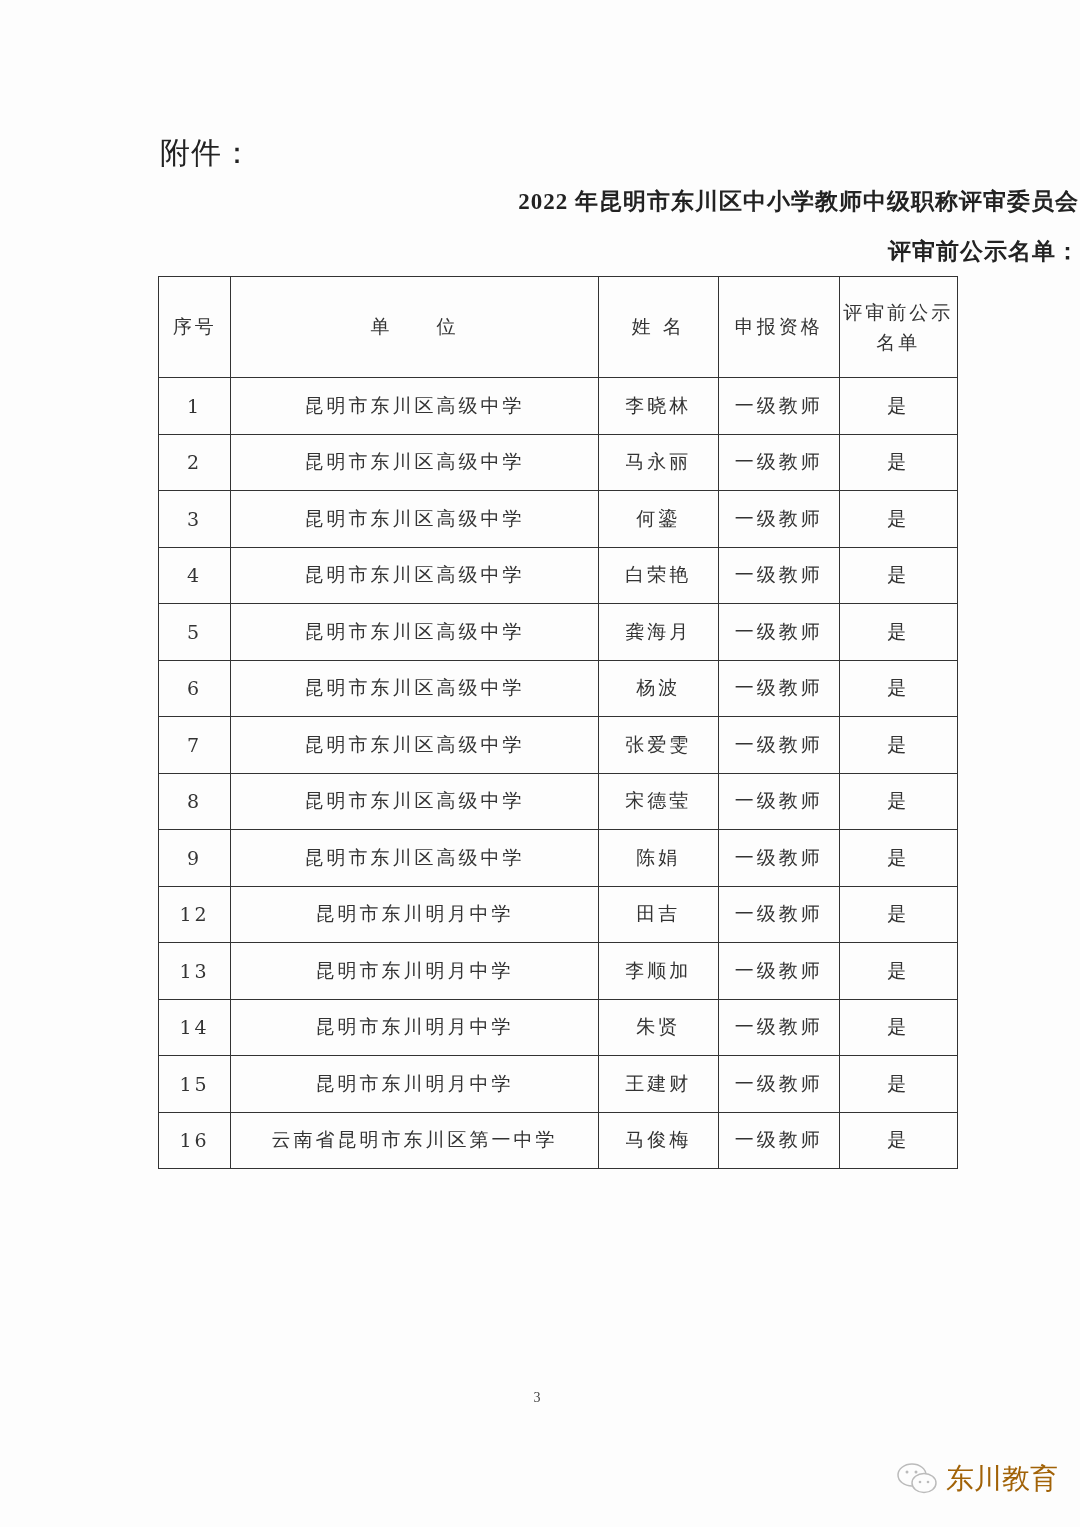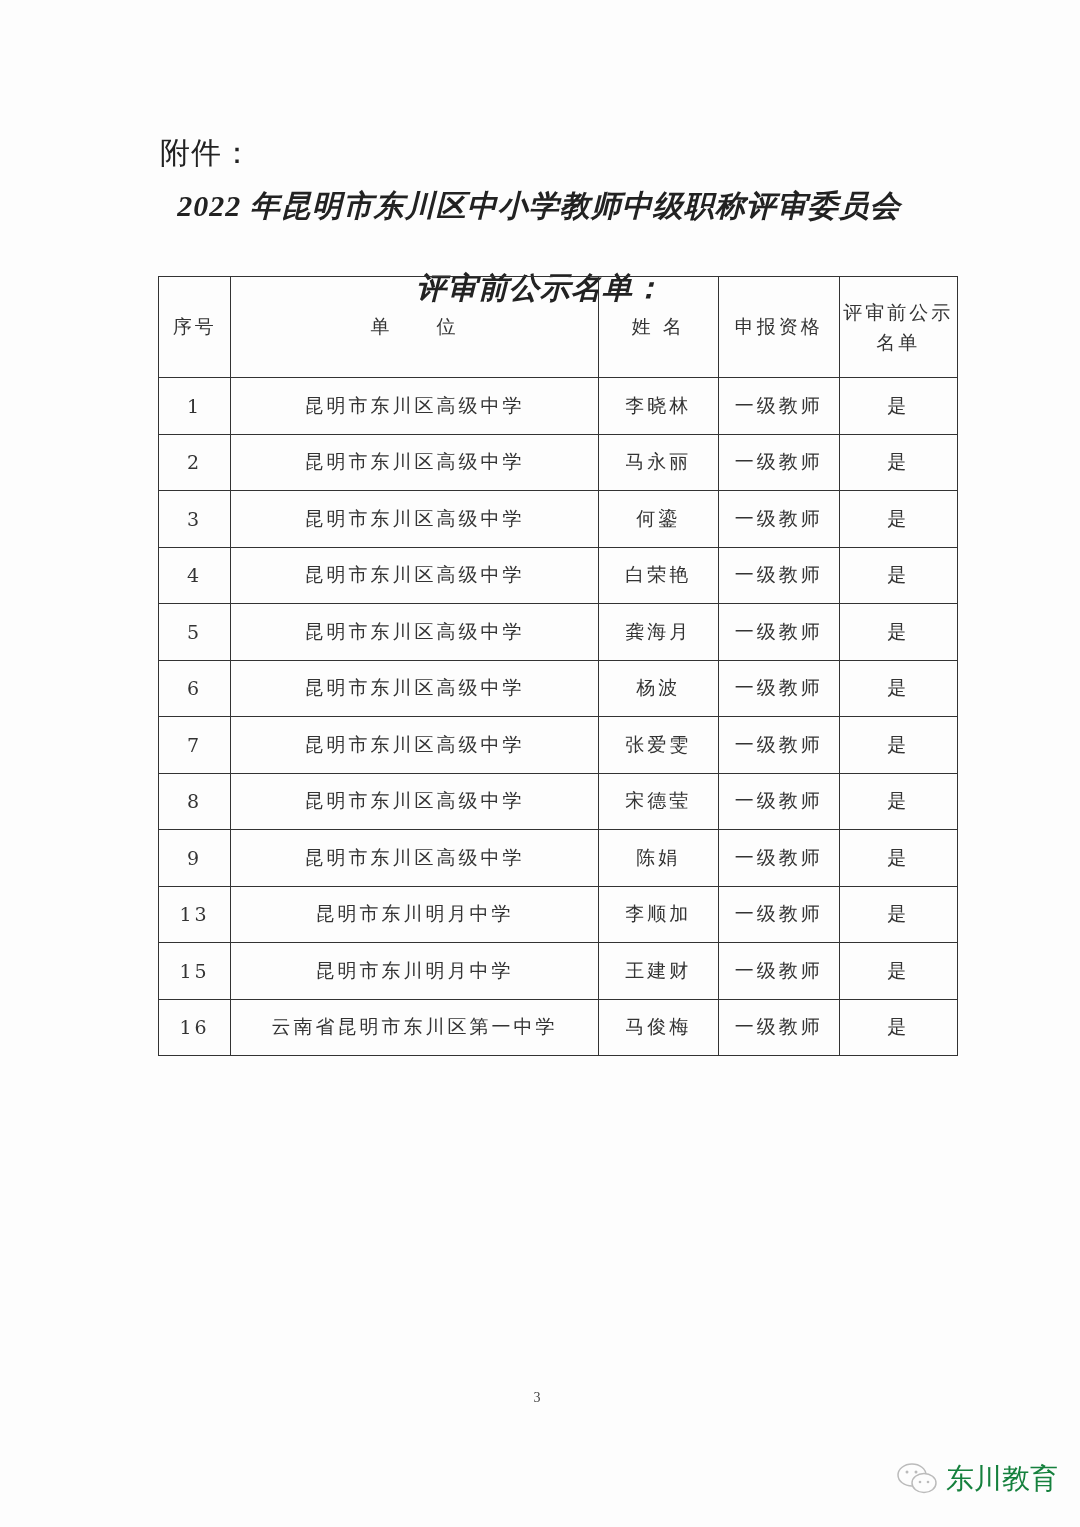--- a/index.html
+++ b/index.html
@@ -5,46 +5,46 @@
   html, body { margin:0; padding:0; }
   body {
     width:1080px; height:1527px; background:#fdfdfd; position:relative; overflow:hidden;
     font-family: "DejaVu Serif", "Liberation Serif", serif; color:#222;
   }
   .attach {
     position:absolute; left:160px; top:133px; font-size:30px; font-weight:normal;
     font-family:"Liberation Serif","DejaVu Serif",serif; letter-spacing:1px;
   }
   .title1, .title2 {
-    position:absolute; left:0; width:1080px; text-align:center; font-weight:bold;
-    font-family:"Liberation Serif","DejaVu Serif",serif; font-size:30px; letter-spacing:1px;font-style:italic;
+    position:absolute; left:0; width:1080px; text-align:right; font-weight:bold;
+    font-family:"Liberation Serif","DejaVu Serif",serif; font-size:23px; letter-spacing:1px;
   }
   .title1 { top:186px; left:-1px; }
-  .title2 { top:236px;margin-top:32px; }
+  .title2 { top:236px; }
   table.roster {
     position:absolute; left:158px; top:276px; width:800px;
     border-collapse:collapse; table-layout:fixed;
   }
   table.roster th, table.roster td {
     border:1.5px solid #333; text-align:center; vertical-align:middle;
     font-weight:normal; font-size:19px; color:#333; letter-spacing:3px;
     padding:0;
   }
   table.roster thead tr { height:101px; }
   table.roster tbody tr { height:56.5px; }
   col.c1 { width:72px; } col.c2 { width:366px; } col.c3 { width:120px; }
   col.c4 { width:120px; } col.c5 { width:118px; }
   .hdr-wrap { line-height:30px; }
   .pagenum {
     position:absolute; top:1390px; left:0; width:1074px; text-align:center;
     font-size:14px; color:#444; font-family:"Liberation Serif",serif;
   }
   .wm {
     position:absolute; left:896px; top:1460px; display:flex; align-items:center; gap:6px;
-    color:#15803d; font-family:"DejaVu Sans",sans-serif; font-size:28px;
+    color:#a16207; font-family:"DejaVu Sans",sans-serif; font-size:28px;
   }
   .wm svg { width:44px; height:36px; }
 </style>
 </head>
 <body>
 
 <div class="attach">附件：</div>
 <div class="title1">2022 年昆明市东川区中小学教师中级职称评审委员会</div>
 <div class="title2">评审前公示名单：</div>
 
@@ -125,23 +125,37 @@
         <td>是</td>
       </tr>
       <tr>
         <td>9</td>
         <td>昆明市东川区高级中学</td>
         <td>陈娟</td>
         <td>一级教师</td>
         <td>是</td>
       </tr>
       <tr>
+        <td>12</td>
+        <td>昆明市东川明月中学</td>
+        <td>田吉</td>
+        <td>一级教师</td>
+        <td>是</td>
+      </tr>
+      <tr>
         <td>13</td>
         <td>昆明市东川明月中学</td>
         <td>李顺加</td>
+        <td>一级教师</td>
+        <td>是</td>
+      </tr>
+      <tr>
+        <td>14</td>
+        <td>昆明市东川明月中学</td>
+        <td>朱贤</td>
         <td>一级教师</td>
         <td>是</td>
       </tr>
       <tr>
         <td>15</td>
         <td>昆明市东川明月中学</td>
         <td>王建财</td>
         <td>一级教师</td>
         <td>是</td>
       </tr>

